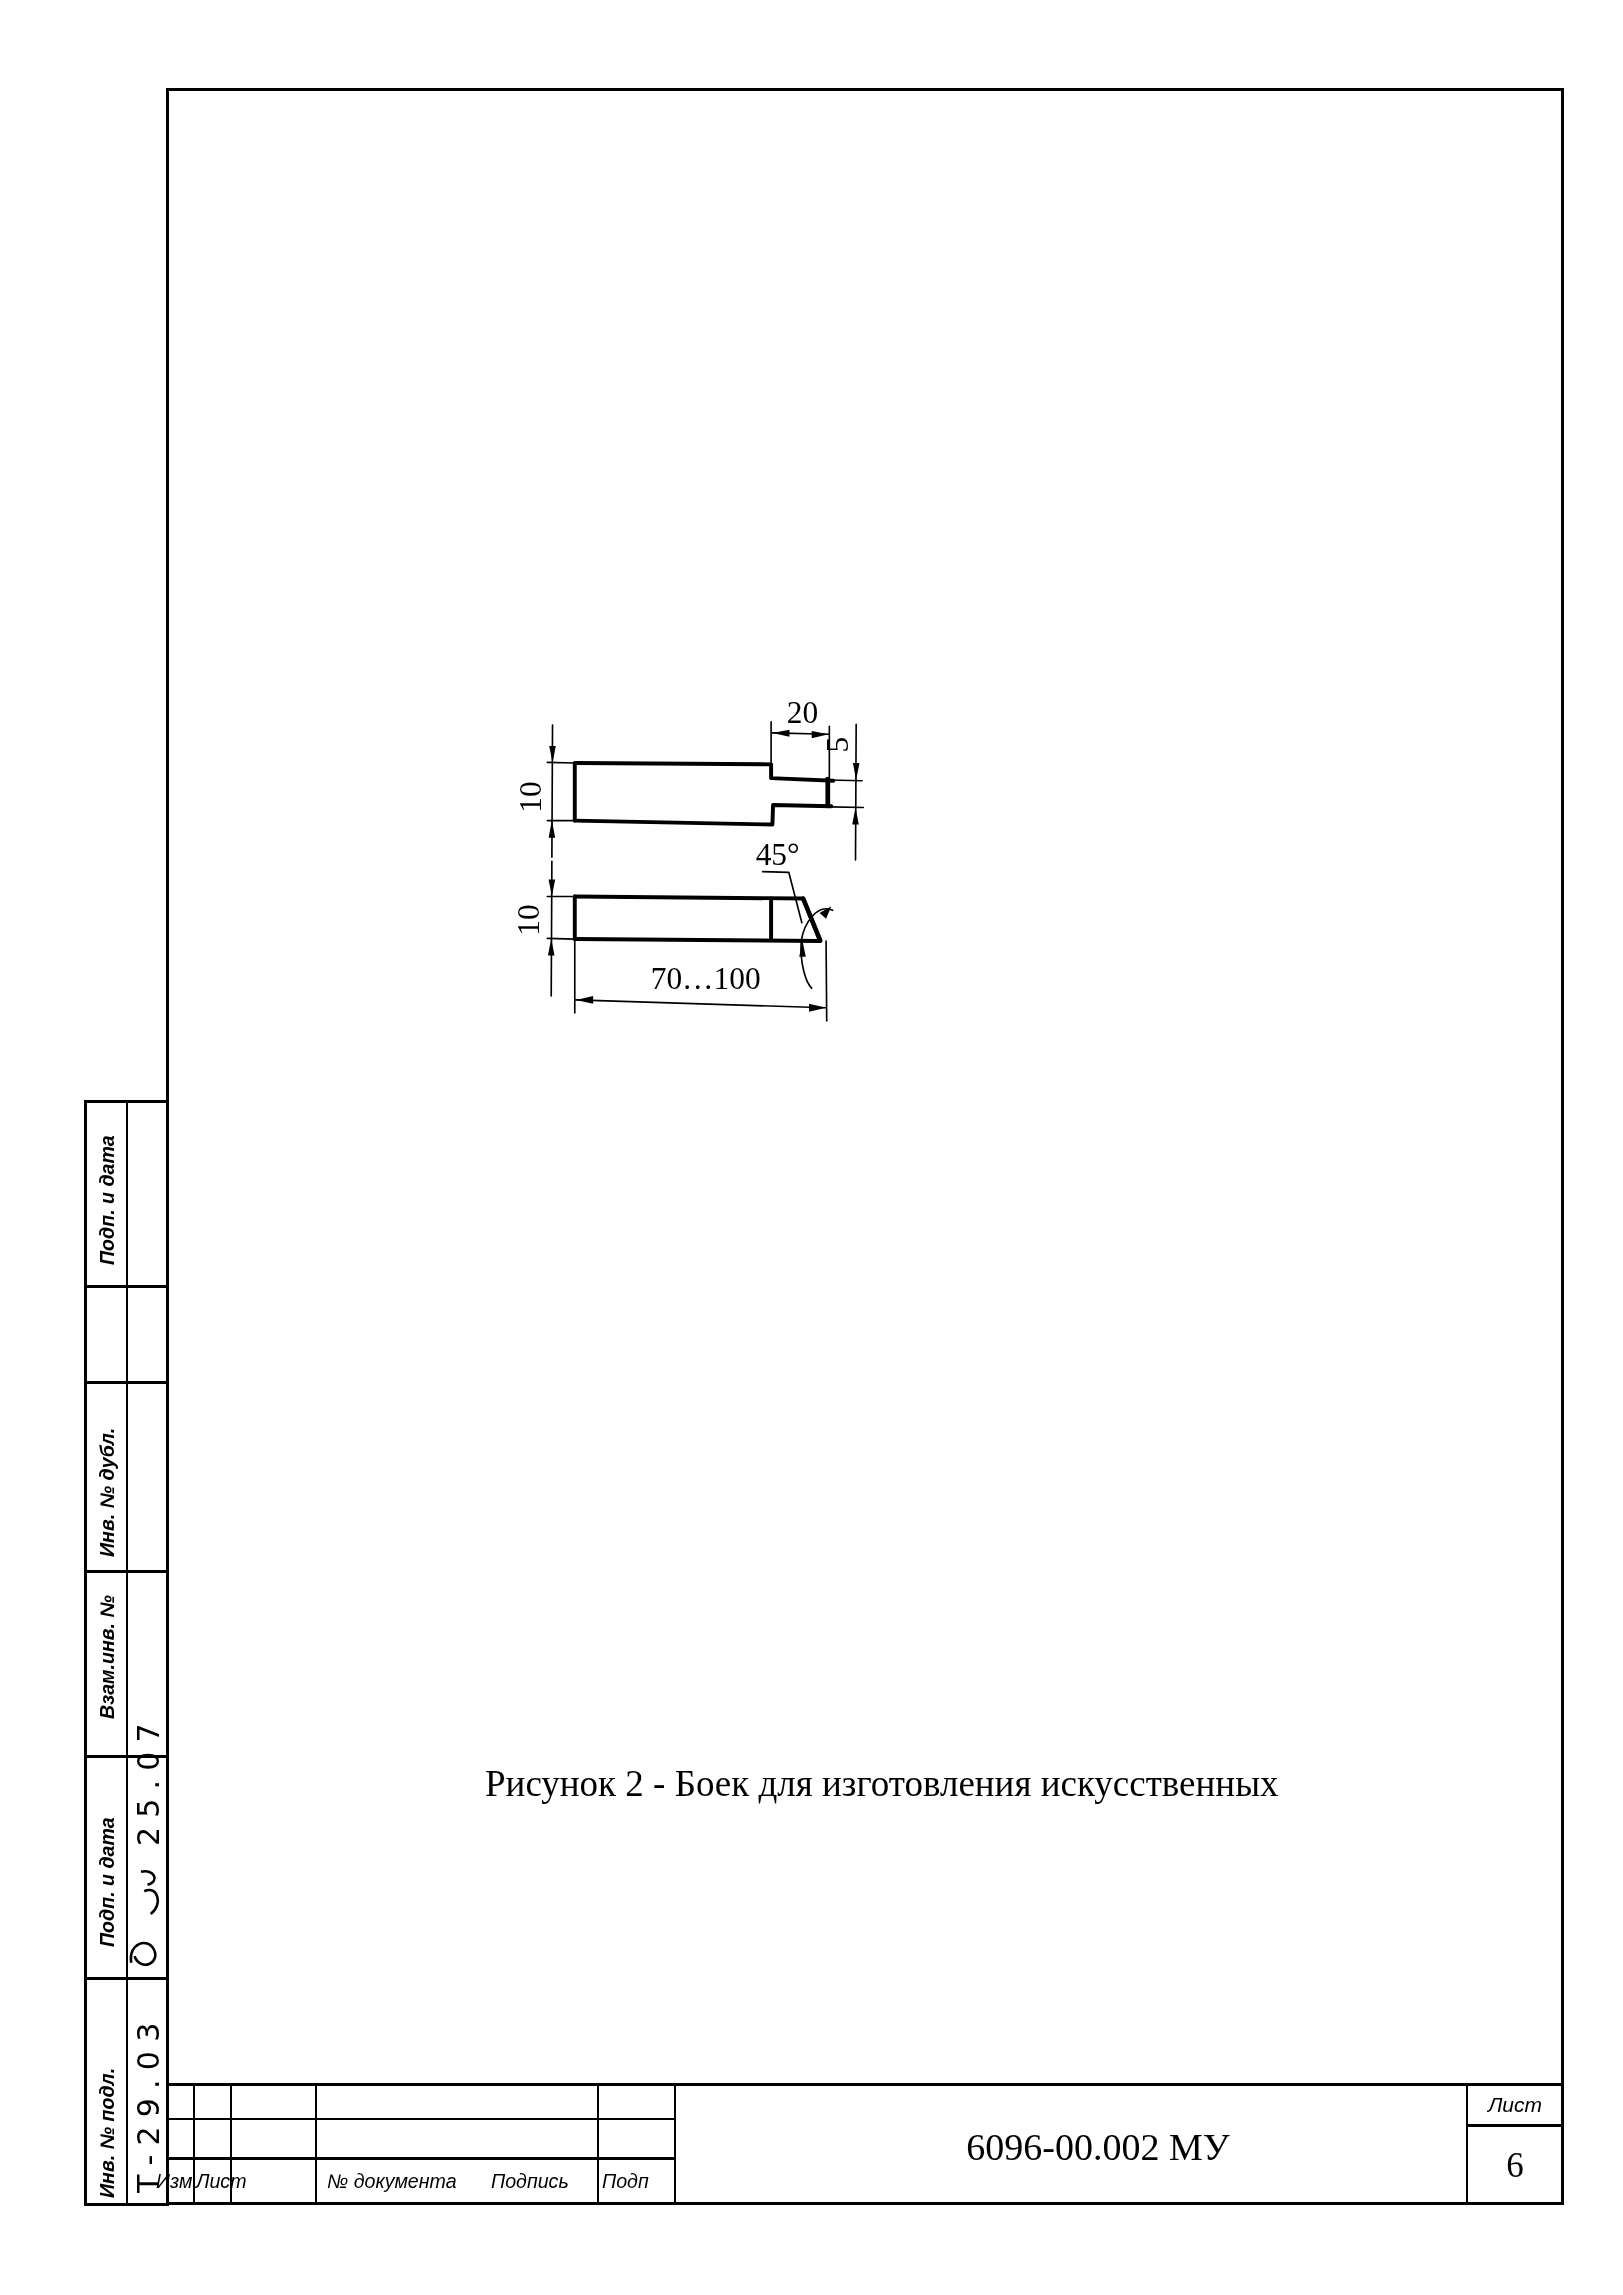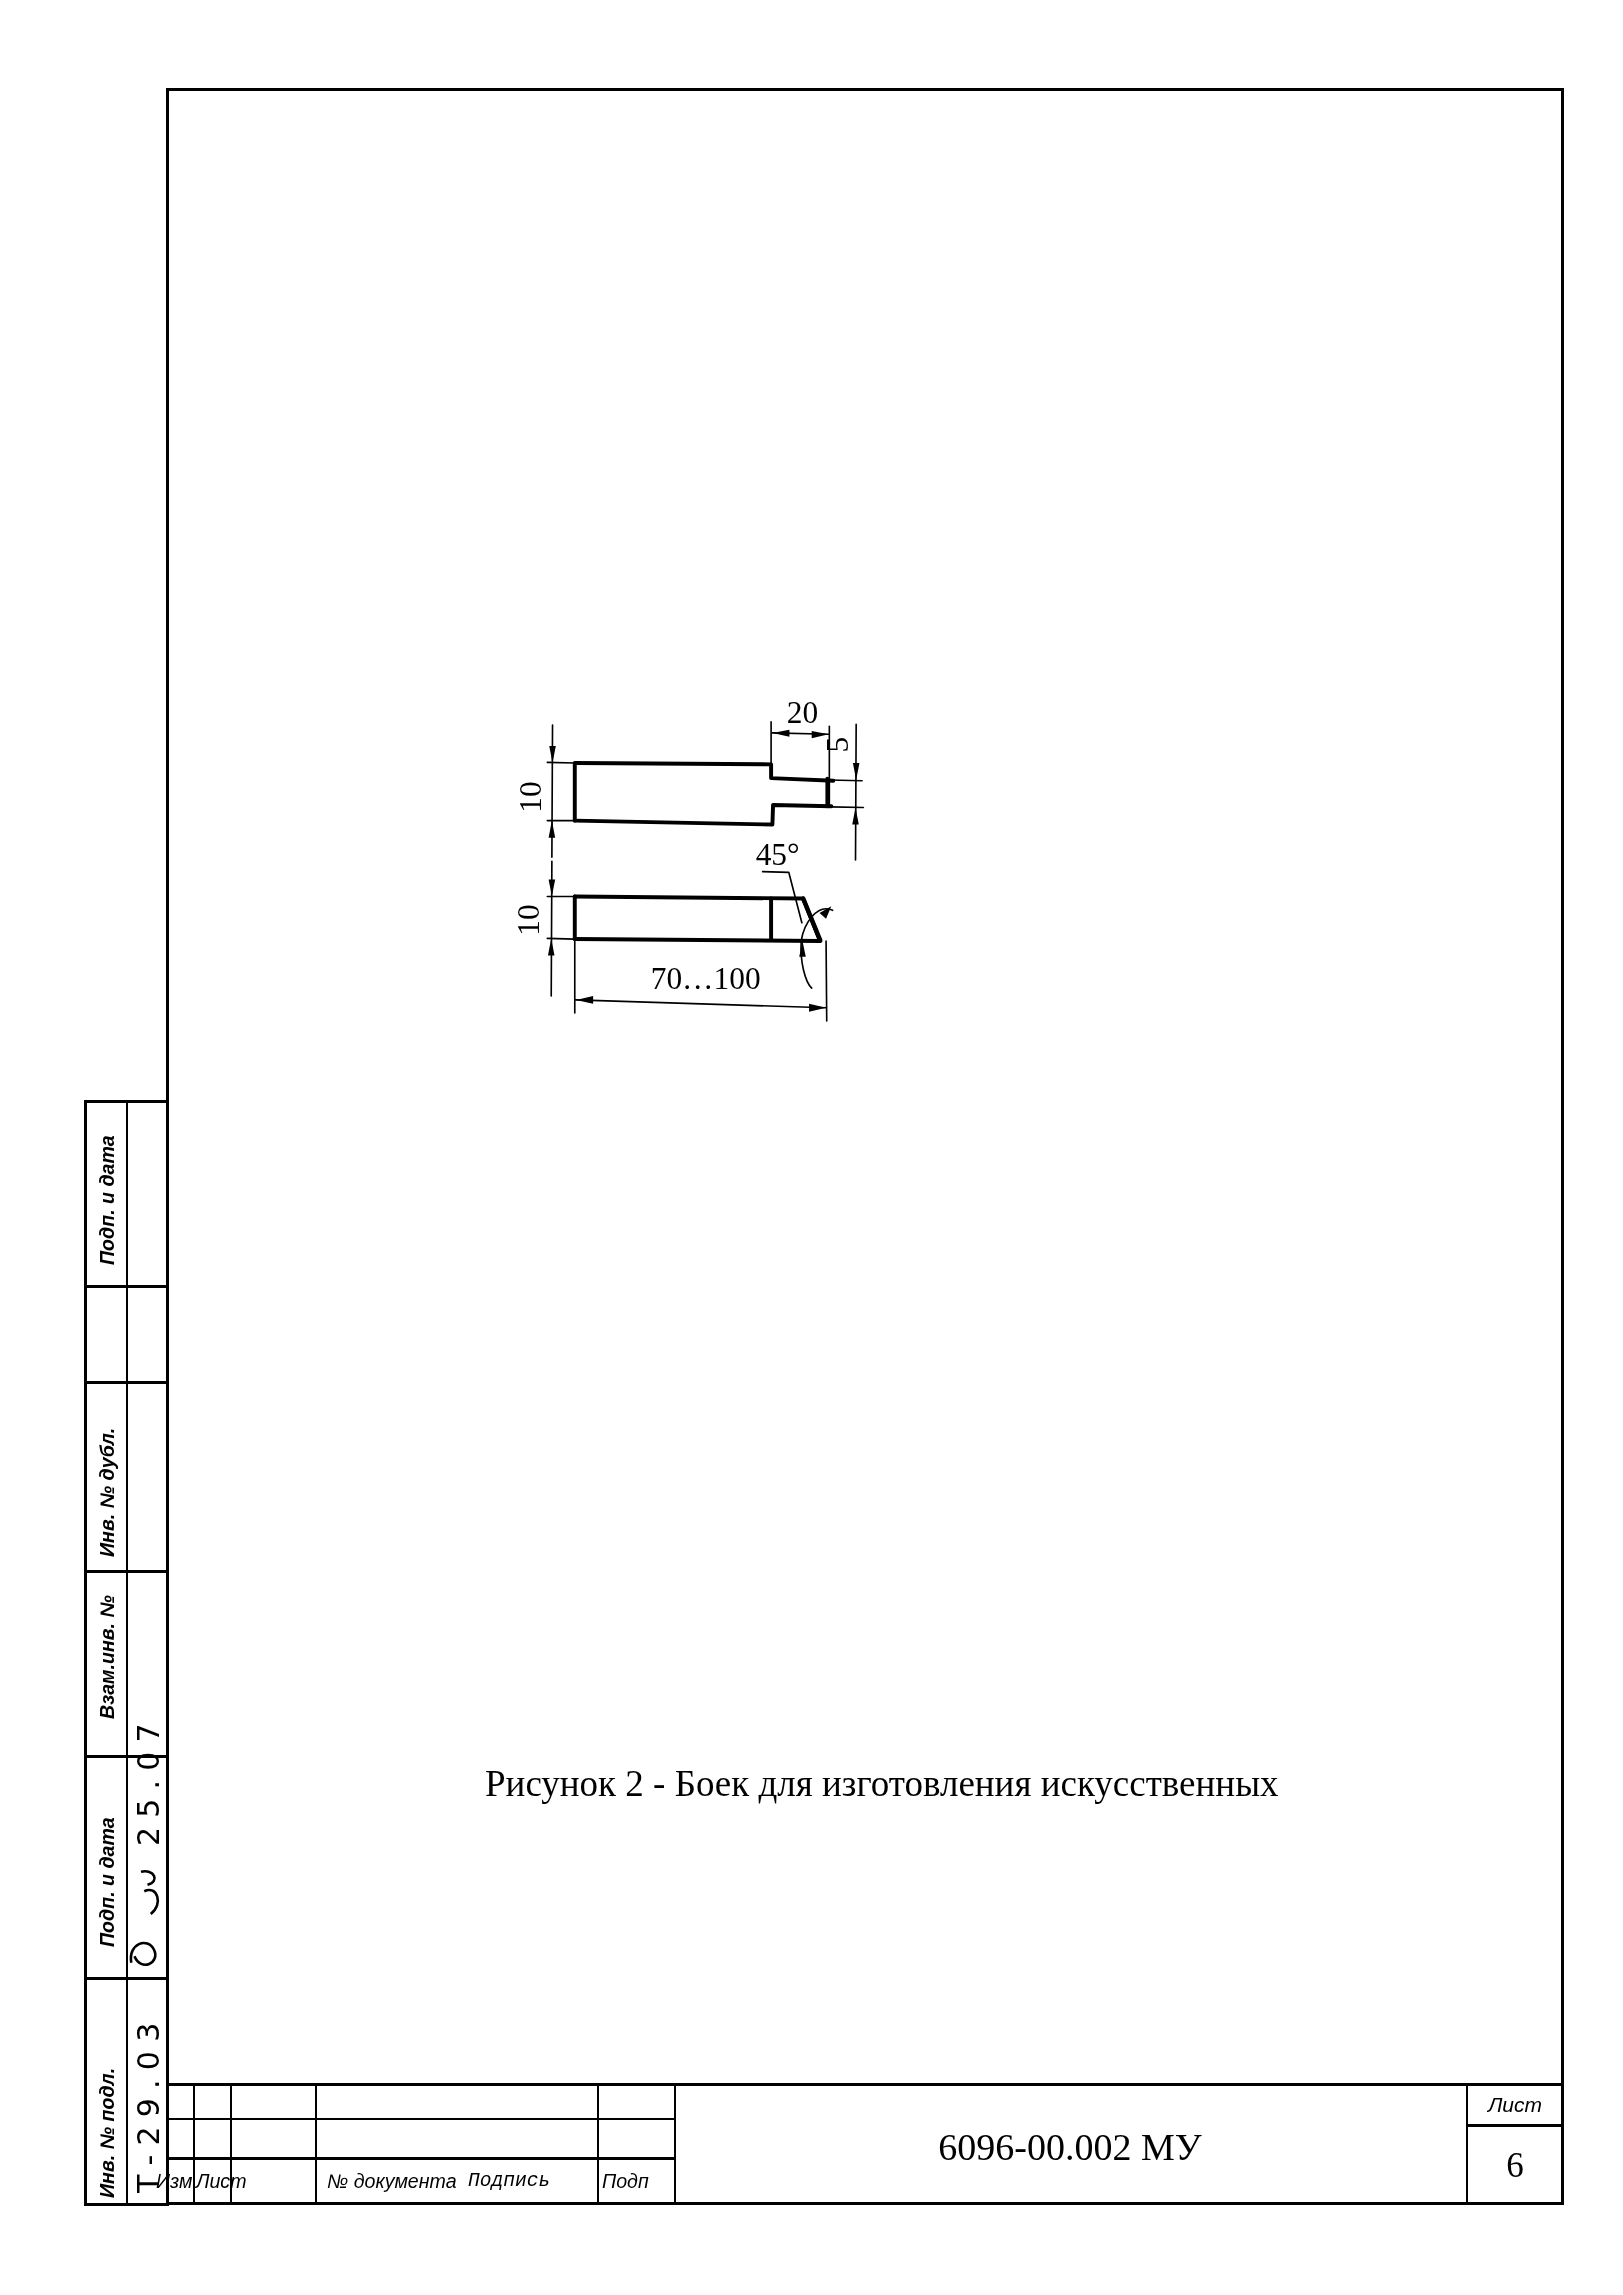--- a/index.html
+++ b/index.html
@@ -12,21 +12,21 @@
   .sv { position:absolute; left:126px; top:1100px; width:2px; height:1106px; background:#000; }
   .sh { position:absolute; left:85px; width:84px; height:2.6px; background:#000; }
   .sideouter { position:absolute; left:84px; top:1100px; width:2.6px; height:1106px; background:#000; }
   .vlabel { position:absolute; width:39px; font-family:"Liberation Sans", sans-serif; font-style:italic; font-weight:bold; font-size:19.6px; white-space:nowrap; transform-origin:0 0; transform:rotate(-90deg); }
   .vhand { position:absolute; font-family:"DejaVu Sans", sans-serif; font-size:30px; white-space:nowrap; transform-origin:0 0; transform:rotate(-90deg); letter-spacing:9.2px; }
 
   
   .tb-line-h { position:absolute; height:3.3px; background:#000; }
   .tb-line-v { position:absolute; width:2px; background:#000; }
   .tb-label { position:absolute; font-family:"Liberation Sans", sans-serif; font-style:italic; font-size:19.6px; white-space:nowrap; }
-  .docno { position:absolute; left:674px; top:2088px; width:792px; height:118px; display:flex; align-items:center; justify-content:center; font-size:38px; }
+  .docno { position:absolute; left:674px; top:2088px; width:792px; height:118px; display:flex; align-items:center; justify-content:center; font-size:38px;padding-left:28px; }
   .sheetlbl { position:absolute; left:1466px; top:2086px; width:98px; height:38px; display:flex; align-items:center; justify-content:center; font-family:"Liberation Sans", sans-serif; font-style:italic; font-size:21px; }
   .sheetno { position:absolute; left:1466px; top:2126px; width:98px; height:80px; display:flex; align-items:center; justify-content:center; font-size:35px; }
   svg text { font-family:"Liberation Serif", serif; }
 </style>
 </head>
 <body>
 
 <div class="frame"></div>
 
 <svg class="drawing" viewBox="0 0 2481 3507" xmlns="http://www.w3.org/2000/svg">
@@ -135,20 +135,20 @@
   <div class="tb-line-v" style="left:193px; top:2083px; height:122px;"></div>
   <div class="tb-line-v" style="left:230px; top:2083px; height:122px;"></div>
   <div class="tb-line-v" style="left:315px; top:2083px; height:122px;"></div>
   <div class="tb-line-v" style="left:597px; top:2083px; height:122px;"></div>
   <div class="tb-line-v" style="left:674px; top:2083px; height:122px;"></div>
   <div class="tb-line-v" style="left:1466px; top:2083px; height:122px;"></div>
 
   <span class="tb-label" style="left:156px; top:2170px;text-align:center;">Изм</span>
   <span class="tb-label" style="left:196px; top:2170px;">Лист</span>
   <span class="tb-label" style="left:327px; top:2170px;">№ документа</span>
-  <span class="tb-label" style="left:468px; top:2170px;font-family:Liberation Mono, monospace;">Подпись</span>
+  <span class="tb-label" style="left:491px; top:2170px;">Подпись</span>
   <span class="tb-label" style="left:602px; top:2170px;">Подп</span>
 
   <div class="docno">6096-00.002 МУ</div>
   <div class="sheetlbl">Лист</div>
   <div class="sheetno">6</div>
 </div>
 
 
 </body></html>

